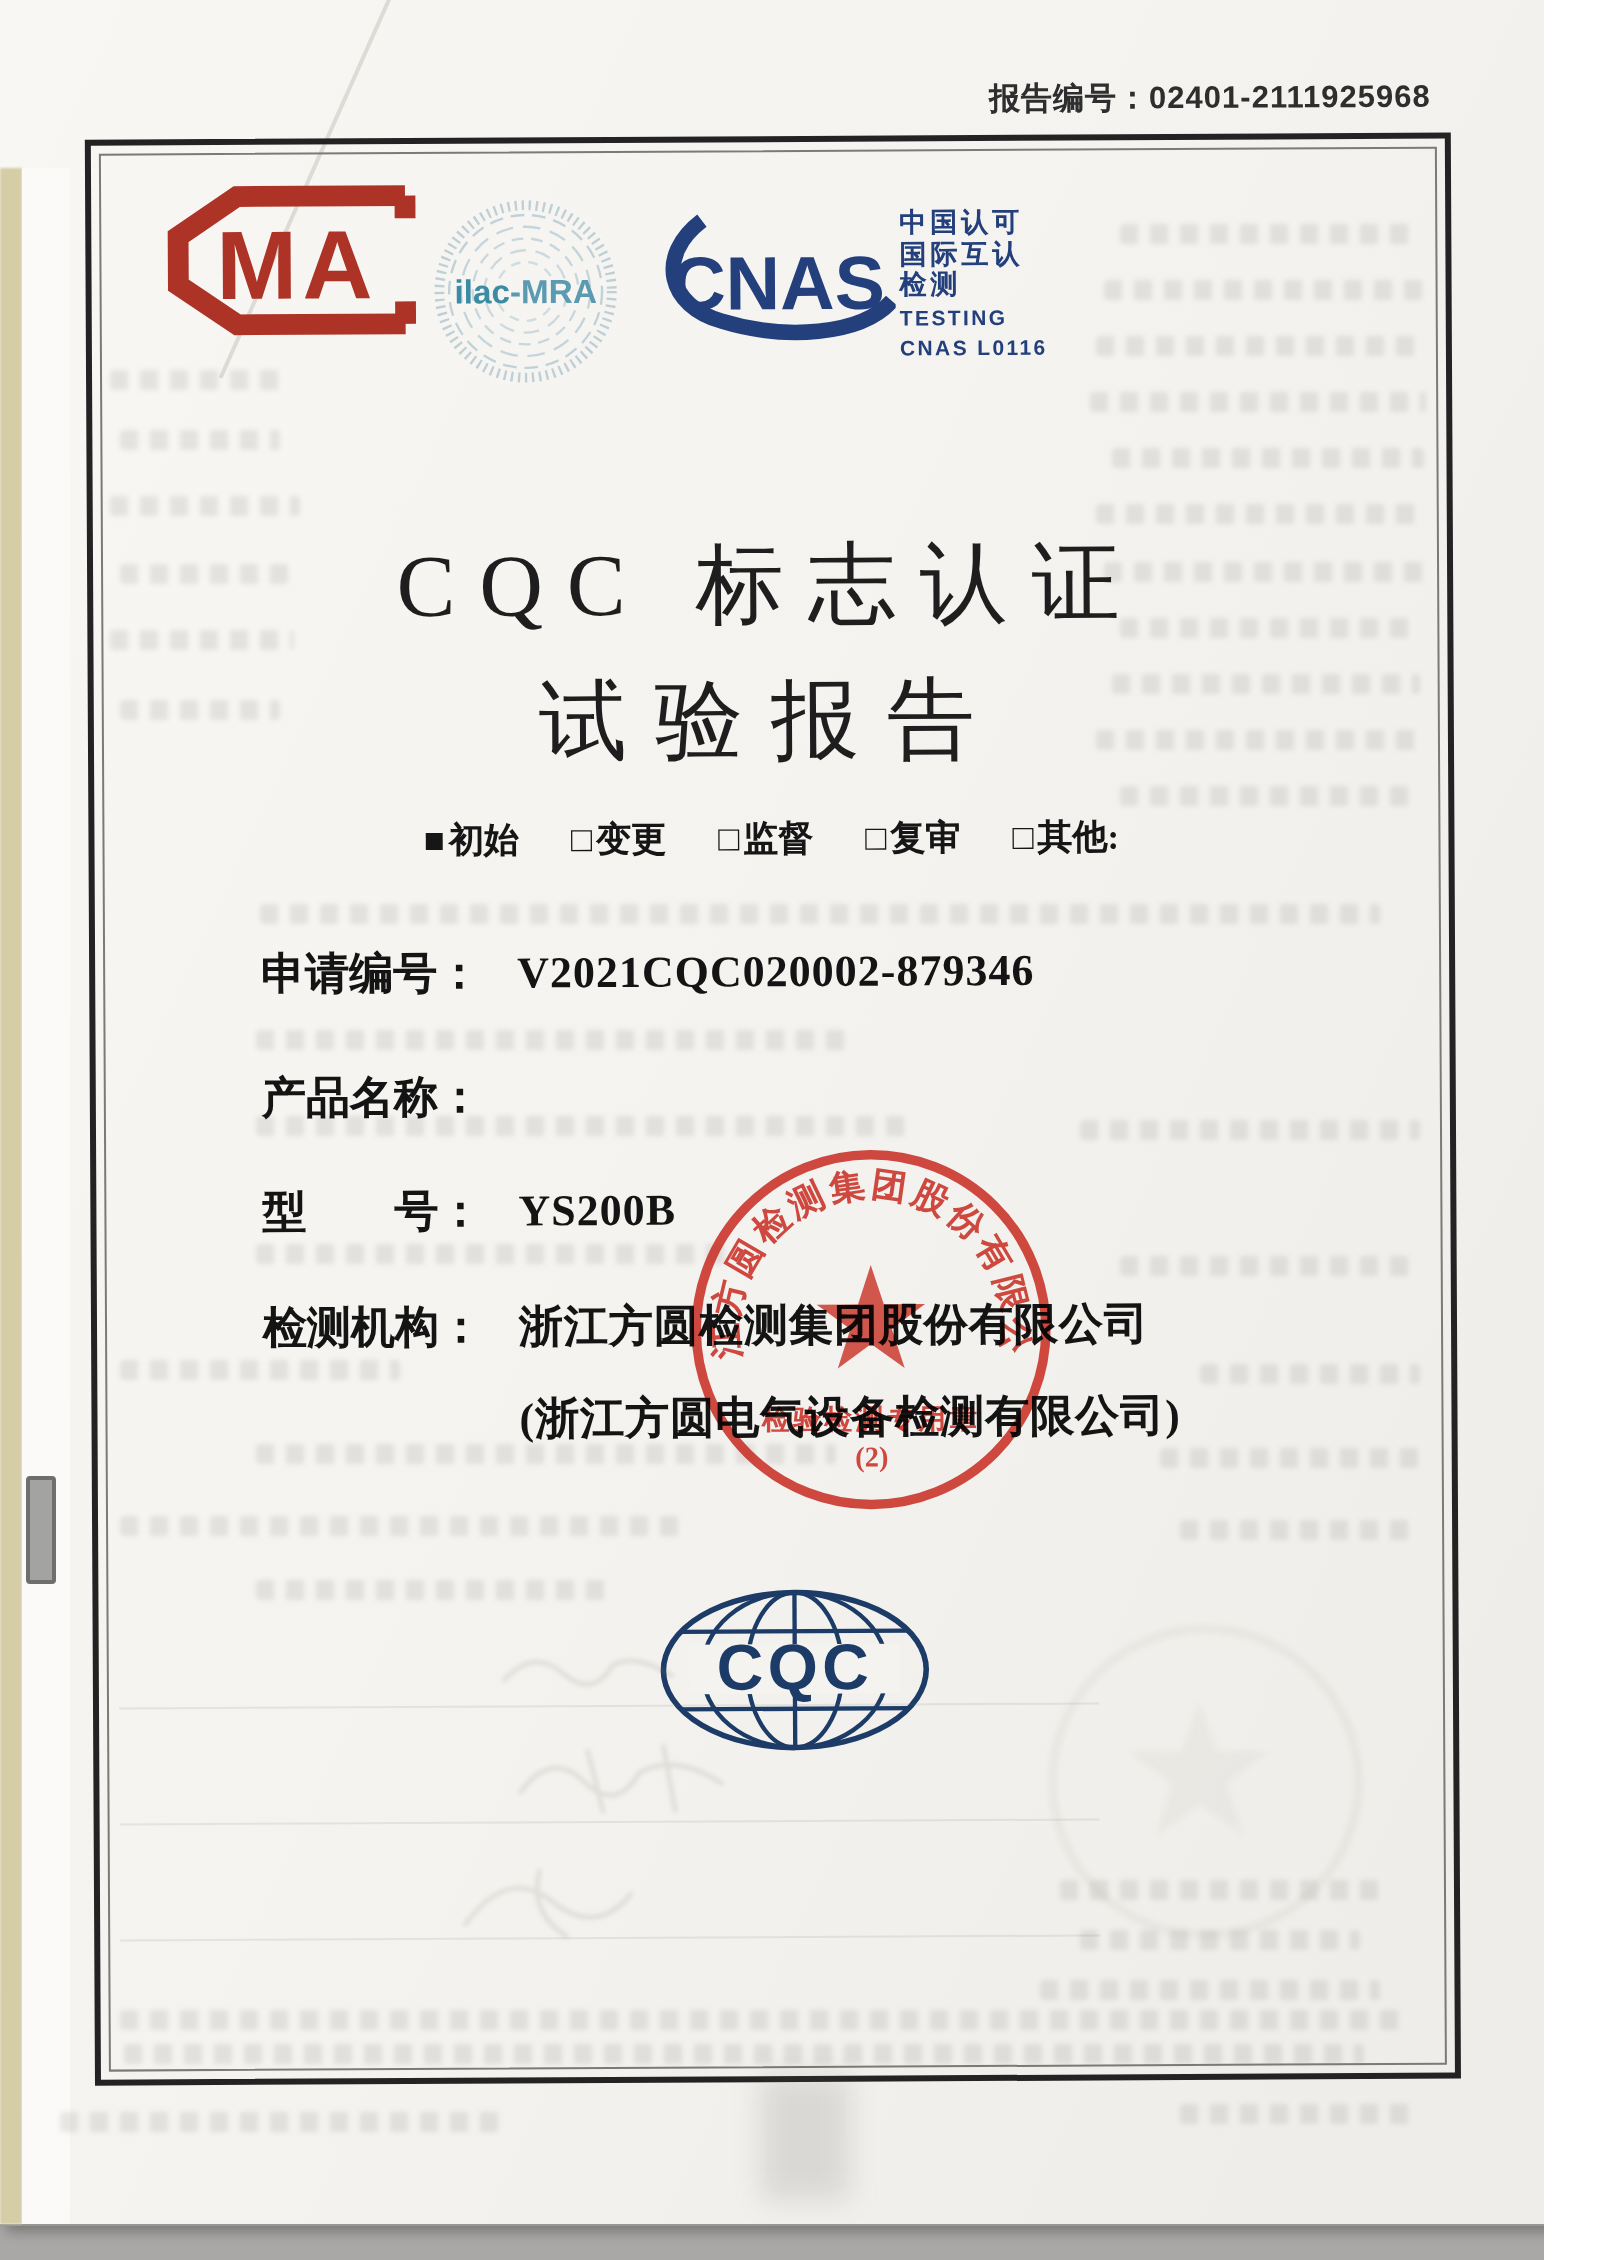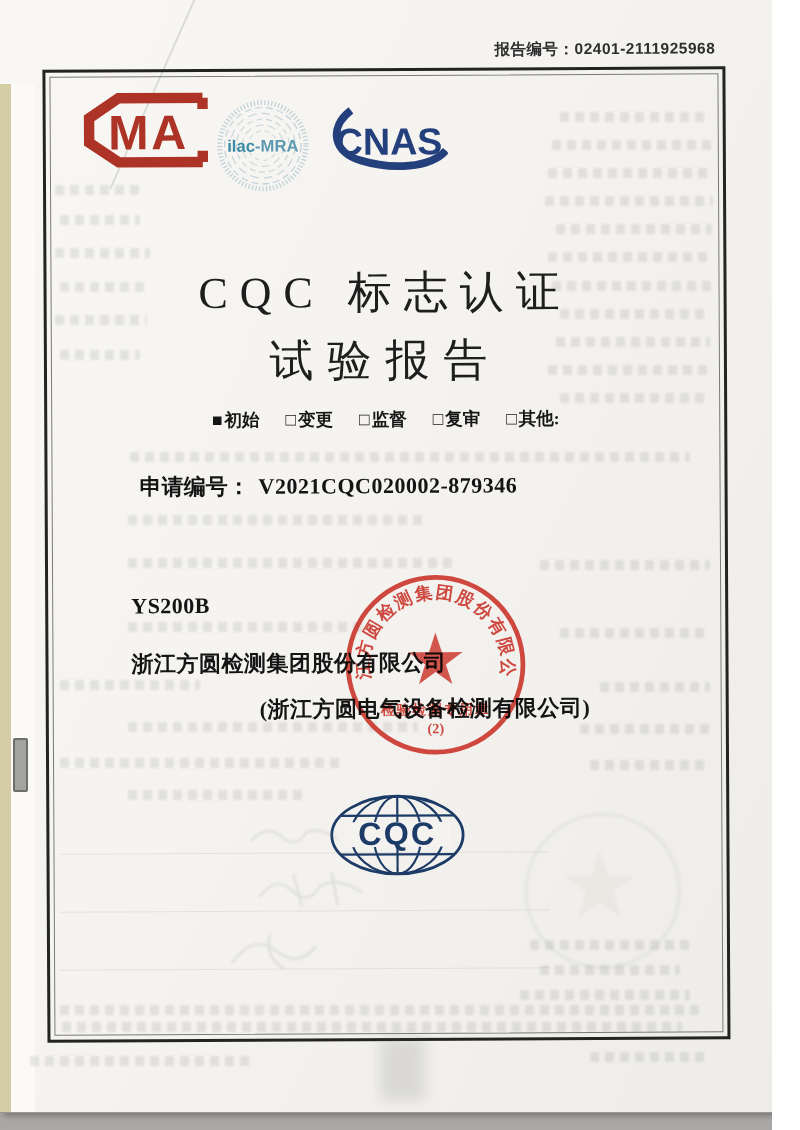--- a/index.html
+++ b/index.html
@@ -26,21 +26,21 @@
   .cnas-text .zh{font-size:13.5px;font-weight:700;line-height:15.5px;letter-spacing:2px;}
   .cnas-text .en{font-size:10.5px;font-weight:700;letter-spacing:1.2px;margin-top:3px;
                  font-family:"Liberation Sans","DejaVu Sans",sans-serif;}
   .title{position:absolute;left:0;width:677px;text-align:center;color:#1e1e1e;font-weight:500;}
   .title.l1{top:192px;font-size:44px;letter-spacing:12px;}
   .title.l2{top:260px;font-size:44px;letter-spacing:14px;}
   .cbrow{position:absolute;left:0;top:336px;width:677px;display:flex;justify-content:center;gap:26px;
          font-size:17.5px;color:#161616;font-weight:600;}
   .cb .box{margin-right:2px;}
   .fieldrow{position:absolute;left:83px;display:flex;font-size:22px;color:#141414;line-height:30px;}
-  .fieldrow .lab{width:128px;font-weight:600;text-align:center;}
+  .fieldrow .lab{width:128px;font-weight:600;}
   .fieldrow .val{font-weight:600;letter-spacing:.5px;}
   .stamp{position:absolute;left:292px;top:499px;width:190px;height:190px;opacity:.84;mix-blend-mode:multiply;}
   .cqc-logo{position:absolute;left:278px;top:722px;width:140px;height:84px;}
   .bleed{position:absolute;height:10px;border-radius:2px;opacity:.55;
          background:repeating-linear-gradient(90deg,rgba(118,120,116,.28) 0 9px,rgba(118,120,116,0) 9px 15px);
          filter:blur(1.2px);}
   .ghost-stamp{position:absolute;left:523px;top:814px;width:150px;height:150px;border-radius:50%;
                border:3px solid rgba(168,172,155,.30);opacity:.55;filter:blur(1.5px);}
   .ghost-star{position:absolute;left:556px;top:845px;width:84px;height:84px;opacity:.5;filter:blur(1.5px);}
   .sig-line{position:absolute;height:1px;background:rgba(110,110,105,.12);}
@@ -123,42 +123,52 @@
         <circle cx="50" cy="50" r="27" fill="none" stroke="#a9c3cf" stroke-width="1.2" stroke-dasharray="6 4" opacity=".6"></circle>
         <circle cx="50" cy="50" r="21" fill="none" stroke="#a9c3cf" stroke-width="1.2" stroke-dasharray="8 5" opacity=".55"></circle>
         <circle cx="50" cy="50" r="15" fill="none" stroke="#a9c3cf" stroke-width="1.2" stroke-dasharray="5 4" opacity=".5"></circle>
         <text x="50" y="56" text-anchor="middle" font-size="17" font-weight="700" font-family="Liberation Sans, DejaVu Sans, sans-serif"><tspan fill="#3c8ba4">ilac</tspan><tspan fill="#5b9ab0">-MRA</tspan></text>
       </svg>
 
       <svg style="position:absolute;left:286px;top:32px;" width="116" height="78" viewBox="0 0 120 78">
         <path d="M 20,6 C -4,24 2,50 30,58 C 62,68 102,66 118,48" fill="none" stroke="#24407c" stroke-width="8"></path>
         <text x="4" y="52" font-size="39" font-weight="900" fill="#24407c" font-family="Liberation Sans, DejaVu Sans, sans-serif">CNAS</text>
       </svg>
+      <div class="cnas-text">
+        <div class="zh">中国认可</div>
+        <div class="zh">国际互认</div>
+        <div class="zh">检测</div>
+        <div class="en">TESTING</div>
+        <div class="en">CNAS L0116</div>
+      </div>
 
       <div class="title l1">CQC 标志认证</div>
       <div class="title l2">试验报告</div>
 
       <div class="cbrow">
         <span class="cb"><span class="box">■</span><span>初始</span></span>
         <span class="cb"><span class="box">□</span><span>变更</span></span>
         <span class="cb"><span class="box">□</span><span>监督</span></span>
         <span class="cb"><span class="box">□</span><span>复审</span></span>
         <span class="cb"><span class="box">□</span><span>其他:</span></span>
       </div>
 
       <div class="fieldrow" style="top:400px;">
         <span class="lab">申请编号：</span>
         <span class="val">V2021CQC020002-879346</span>
       </div>
       <div class="fieldrow" style="top:462px;">
+        <span class="lab">产品名称：</span>
       </div>
       <div class="fieldrow" style="top:519px;">
+        <span class="lab">型　　号：</span>
         <span class="val">YS200B</span>
       </div>
       <div class="fieldrow" style="top:577px;">
+        <span class="lab">检测机构：</span>
         <span class="val">浙江方圆检测集团股份有限公司</span>
       </div>
       <div class="fieldrow" style="top:623px;">
         <span class="lab"></span>
         <span class="val">(浙江方圆电气设备检测有限公司)</span>
       </div>
 
       <svg class="stamp" viewBox="0 0 200 200">
         <circle cx="100" cy="100" r="92" fill="none" stroke="#c7271c" stroke-width="5"></circle>
         <polygon points="100,66 106.8,86.7 128.5,86.7 110.9,99.6 117.6,120.3 100,107.5 82.4,120.3 89.1,99.6 71.5,86.7 93.2,86.7" fill="#c7271c" opacity=".92"></polygon>

